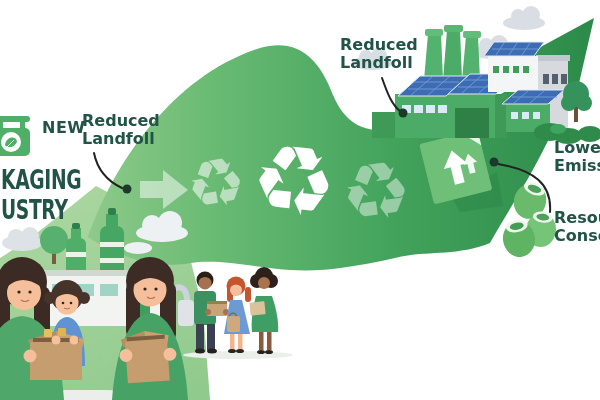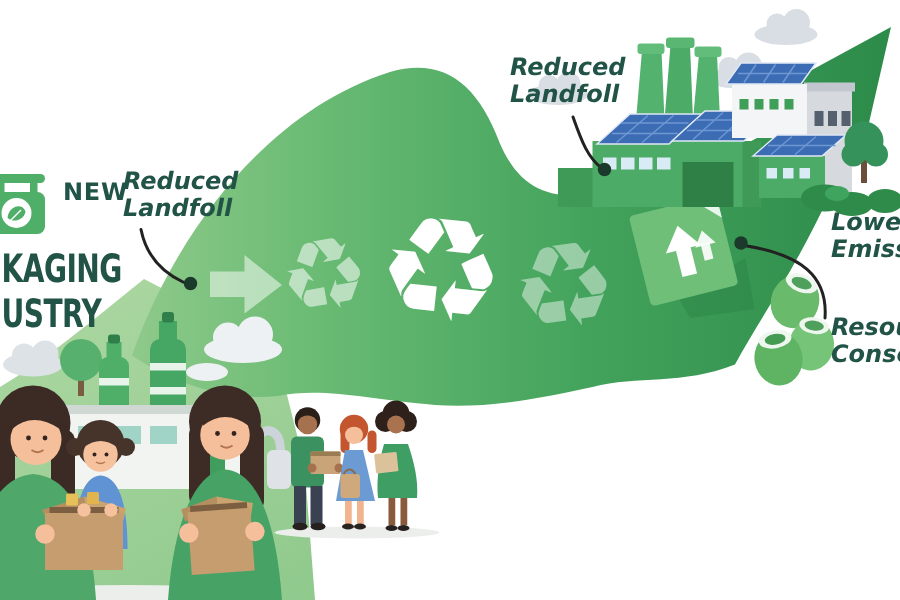--- a/index.html
+++ b/index.html
@@ -5,21 +5,21 @@
   html,body{margin:0;padding:0;background:#ffffff;}
   .stage{
     position:relative;width:600px;height:400px;overflow:hidden;
     background:#ffffff;font-family:"DejaVu Sans","Liberation Sans",sans-serif;
   }
   .stage svg{position:absolute;left:0;top:0;}
   .txt{position:absolute;color:#215446;font-weight:bold;}
   .badge-label{left:42px;top:118px;font-size:16px;letter-spacing:.5px;}
   .title-block{left:1px;top:165px;font-size:26px;line-height:30px;letter-spacing:-.5px;
     transform:scaleX(.72);transform-origin:left top;}
-  .callout{font-size:16px;line-height:17.5px;font-style:italic;}
+  .callout{font-size:16px;line-height:17.5px;}
   .co-landfill-left{left:82px;top:112px;}
   .co-landfill-right{left:340px;top:36px;}
   .co-emissions{left:554px;top:139px;white-space:nowrap;}
   .co-conservation{left:554px;top:209px;white-space:nowrap;}
   .line{display:block;}
 </style>
 </head>
 <body>
 
 <div class="stage">

